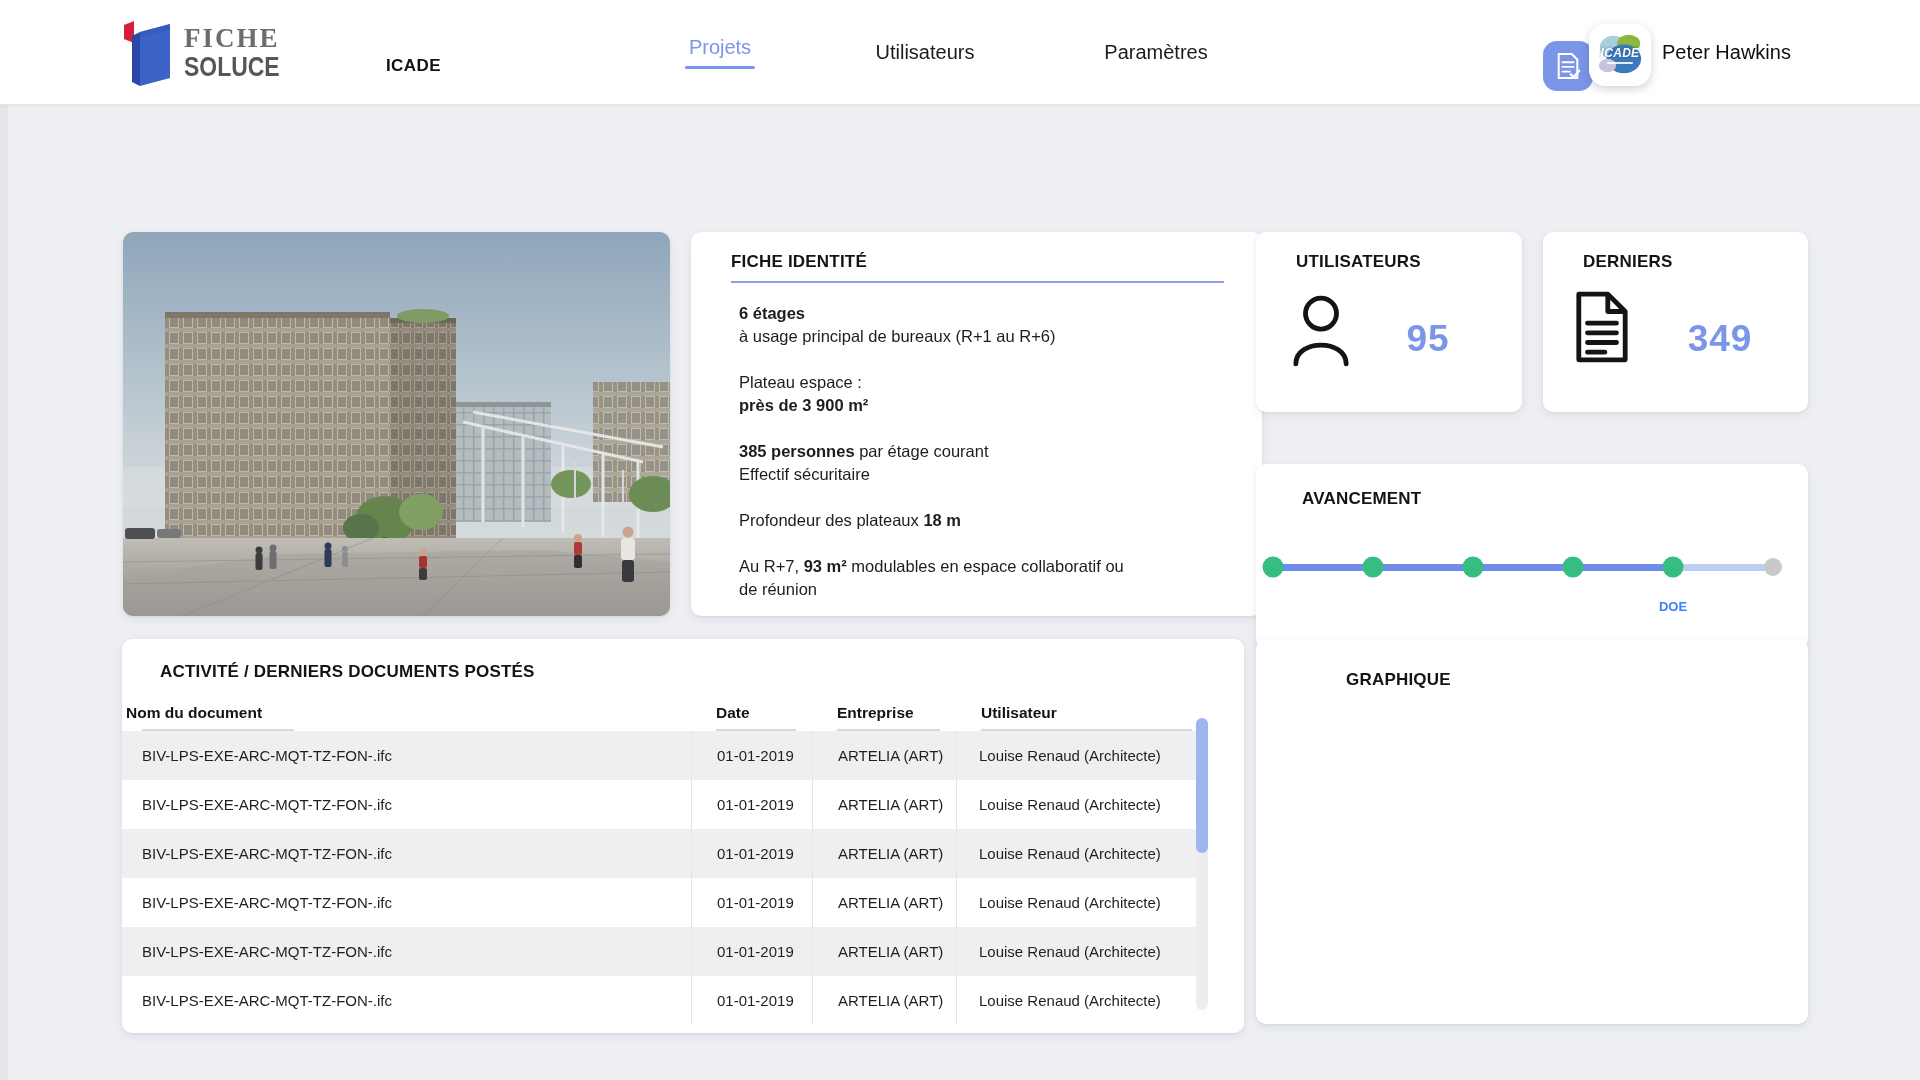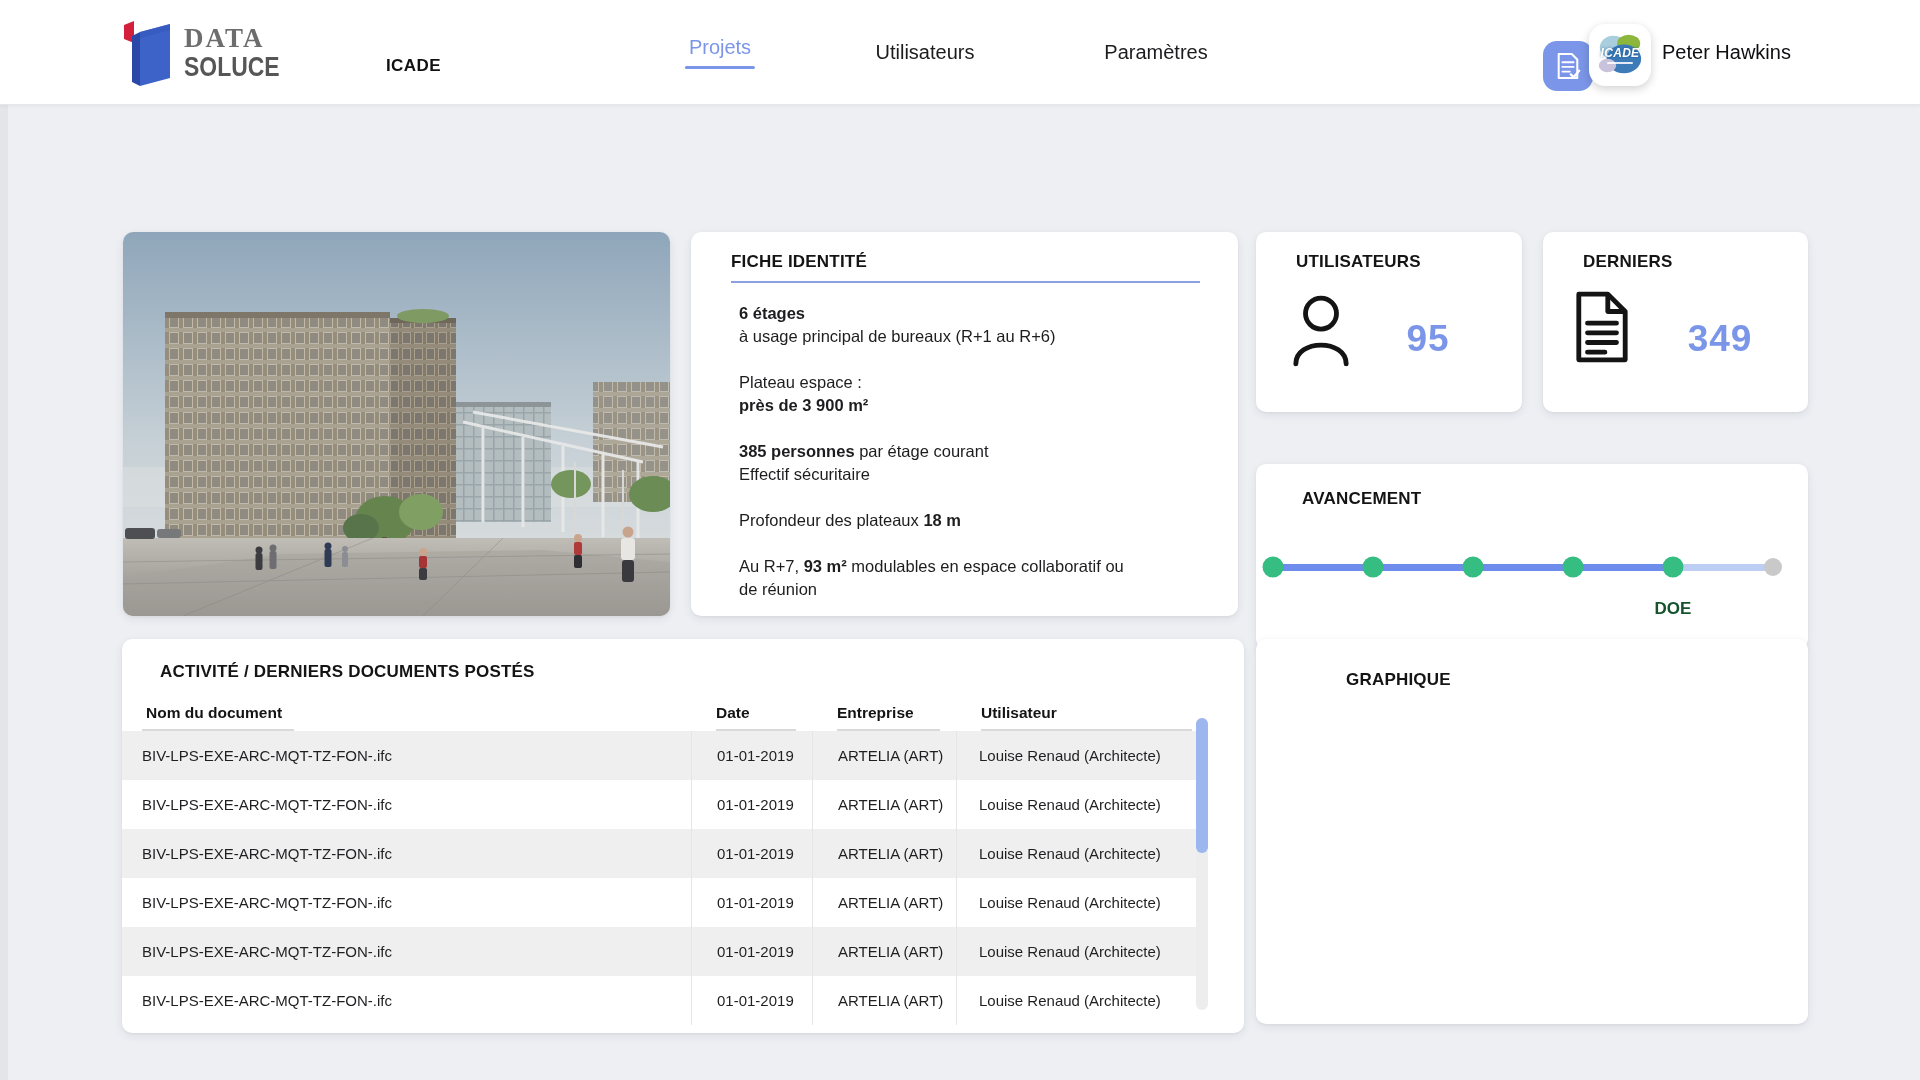--- a/index.html
+++ b/index.html
@@ -47,21 +47,21 @@
 
   .card{position:absolute;background:#fff;border-radius:10px;
         box-shadow:0 3px 10px rgba(30,40,70,.08),0 1px 3px rgba(0,0,0,.05);}
   .card-title{position:absolute;font-size:17px;font-weight:bold;color:#141414;letter-spacing:.2px;}
 
   
   .photo-card{left:123px;top:232px;width:547px;height:384px;overflow:hidden;}
   .photo-card svg{display:block;}
 
   
-  .fiche-card{left:691px;top:232px;width:547px;height:384px;}
+  .fiche-card{left:691px;top:232px;width:547px;height:384px;padding-left:24px;}
   .fiche-card .card-title{left:40px;top:20px;}
   .fiche-rule{position:absolute;left:40px;right:38px;top:49px;height:2px;background:var(--fiche-underline);}
   .fiche-body{position:absolute;left:48px;top:70px;right:26px;font-size:16.5px;color:#1d1d1f;}
   .fiche-body p{margin:0 0 23px 0;line-height:23px;}
   .fiche-body b{font-weight:bold;}
 
   
   .stat-card{width:266px;height:180px;}
   .stat-users{left:1256px;top:232px;}
   .stat-docs{left:1543px;top:232px;width:265px;}
@@ -75,29 +75,29 @@
   
   .avancement-card{left:1256px;top:432px;width:552px;height:185px;margin-top:32px;}
   .avancement-card .card-title{left:46px;top:25px;}
   .track{position:absolute;left:17px;top:92px;width:500px;height:22px;}
   .track .line{position:absolute;top:8px;height:7px;border-radius:4px;}
   .track .line.done{background:var(--step-line);}
   .track .line.todo{background:var(--step-line-light);}
   .track .dot{position:absolute;top:50%;transform:translate(-50%,-50%);border-radius:50%;}
   .track .dot.done{width:21px;height:21px;background:var(--green);}
   .track .dot.pending{width:18px;height:18px;background:var(--step-pending);}
-  .milestone{position:absolute;top:43px;transform:translateX(-50%);font-size:17px;font-weight:bold;color:#14532d;}
+  .milestone{position:absolute;top:43px;transform:translateX(-50%);font-size:13px;font-weight:bold;color:#3b82f6;}
 
   
   .table-card{left:122px;top:639px;width:1122px;height:394px;overflow:hidden;}
   .table-card .card-title{left:38px;top:23px;}
   .t-header{position:absolute;left:0;top:56px;width:1074px;display:grid;grid-template-columns:569px 121px 144px 240px;}
   .t-hcell{position:relative;font-size:15.5px;font-weight:bold;color:#141414;padding-left:25px;height:36px;
            display:flex;align-items:center;cursor:pointer;}
-  .t-hcell.c0{padding-left:24px;}
+  .t-hcell.c0{padding-left:4px;}
   .t-hcell::after{content:'';position:absolute;bottom:0;left:25px;right:16px;border-bottom:2px solid #dadada;}
   .t-hcell.c0::after{left:20px;right:auto;width:152px;}
   .t-hcell.c3::after{right:4px;}
   .t-rows{position:absolute;left:0;top:92px;width:1074px;}
   .t-row{display:grid;grid-template-columns:569px 121px 144px 240px;height:49px;cursor:pointer;}
   .t-row.gray{background:var(--row-alt);}
   .t-cell{display:flex;align-items:center;font-size:15px;color:#1f1f22;padding-left:25px;
           white-space:nowrap;overflow:hidden;}
   .t-cell.c0{padding-left:20px;}
   .t-cell.c3{padding-left:22px;}
@@ -116,21 +116,21 @@
 
   <div class="navbar">
     <div class="logo">
       <svg width="52" height="72" viewBox="0 0 52 72">
         <polygon points="4,9 14,5 14,27 4,23" fill="#d41f3c"></polygon>
         <polygon points="12,20 20,16 20,70 12,66" fill="#2a48a8"></polygon>
         <polygon points="20,16 50,8 50,62 20,70" fill="#3d63c9"></polygon>
         <polygon points="20,16 50,8 50,14 20,22" fill="#3458bd" opacity=".7"></polygon>
       </svg>
       <div class="logo-text">
-        <span class="logo-line1">DATA</span>
+        <span class="logo-line1">FICHE</span>
         <span class="logo-line2">SOLUCE</span>
       </div>
     </div>
 
     <div class="project-code">ICADE</div>
 
     <div class="main-nav">
         <div class="nav-link active">Projets</div>
         <div class="nav-link">Utilisateurs</div>
         <div class="nav-link">Paramètres</div>

